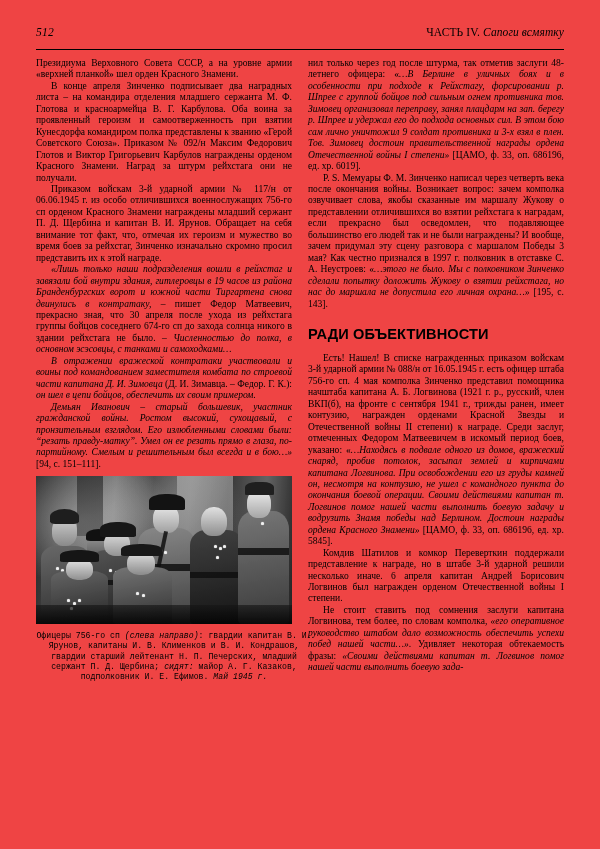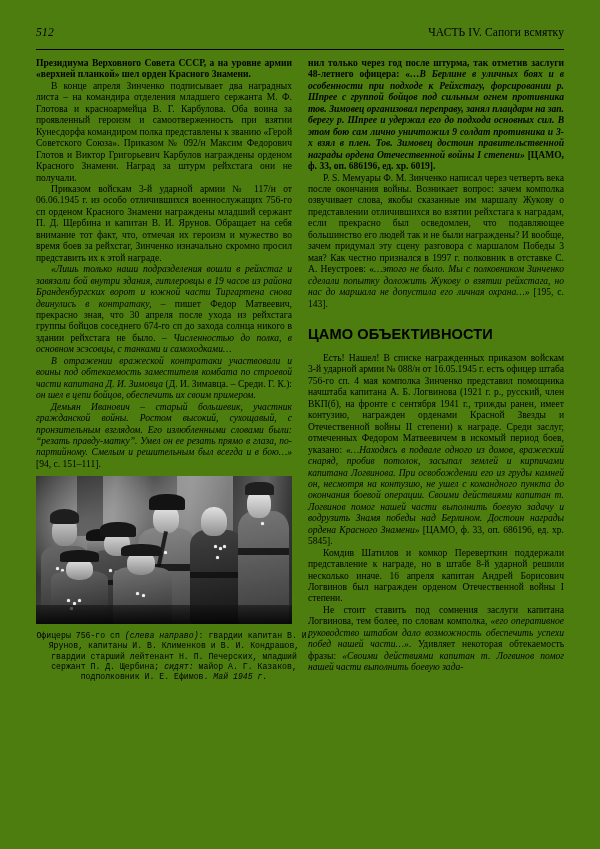--- a/index.html
+++ b/index.html
@@ -14,21 +14,21 @@
     color: #000000;
     overflow: hidden;
   }
 
   .page {
     position: relative;
     width: 600px;
     height: 849px;
     box-sizing: border-box;
     padding: 4px;
-    background: #4d7c0f;
+    background: #ef4444;
   }
 
   
   .running-head {
     position: absolute;
     left: 36px;
     right: 36px;
     top: 26px;
     height: 20px;
     display: flex;
@@ -45,20 +45,21 @@
   .head-title {
     font-size: 11.5px;
     letter-spacing: 0.1px;
     white-space: nowrap;
   }
   .head-title .roman {
     font-style: normal;
     text-align: right;
   }
   .head-title .italic {
+    font-style: italic;
   }
 
   
   .columns {
     position: absolute;
     left: 36px;
     top: 57px;
     width: 528px;
     height: 768px;
     display: flex;
@@ -73,21 +74,20 @@
     margin: 0;
     font-size: 9.55px;
     line-height: 11.45px;
     text-align: justify;
     text-justify: inter-word;
     text-indent: 15px;
     hyphens: manual;
   }
   p.cont {
     text-indent: 0;
-    font-weight: bold;
   }
   .it { font-style: italic; }
   .rm { font-style: normal; }
 
   
   .figure {
     margin-top: 7px;
     width: 276px;
     font-family: Liberation Mono, monospace;
   }
@@ -200,21 +200,21 @@
 
       <p class="cont">Президиума Верховного Совета СССР, а на уровне армии «верхней планкой» шел орден Красного Знамени.</p>
       <p>В конце апреля Зинченко подписывает два наградных листа – на командира отделения младшего сержанта М. Ф. Глотова и красноармейца В. Г. Карбулова. Оба воина за проявленный героизм и самоотверженность при взятии Кунесдорфа командиром полка представлены к званию «Герой Советского Союза». Приказом № 092/н Максим Федорович Глотов и Виктор Григорьевич Карбулов награждены орденом Красного Знамени. Наград за штурм рейхстага они не получали.</p>
       <p>Приказом войскам 3-й ударной армии № 117/н от 06.06.1945 г. из особо отличившихся военнослужащих 756-го сп орденом Красного Знамени награждены младший сержант П. Д. Щербина и капитан В. И. Ярунов. Обращает на себя внимание тот факт, что, отмечая их героизм и мужество во время боев за рейхстаг, Зинченко изначально скромно просил представить их к этой награде.</p>
 
       <p>
         <span class="it">«Лишь только наши подразделения вошли в рейхстаг и завязали бой внутри здания, гитлеровцы в 19 часов из района Бранденбургских ворот и южной части Тиргартена снова двинулись в контратаку, </span><span class="rm">– пишет Федор Матвеевич, прекрасно зная, что 30 апреля после ухода из рейхстага группы бойцов соседнего 674-го сп до захода солнца никого в здании рейхстага не было. – </span><span class="it">Численностью до полка, в основном эсэсовцы, с танками и самоходками…</span>
       </p>
 
       <p>
-        <span class="it">В отражении вражеской контратаки участвовали и воины под обтекаемость заместителя комбата по строевой части капитана Д. И. Зимовца </span><span class="rm">(Д. И. Зимавца. – Среди. Г. К.): </span><span class="it">он шел в цепи бойцов, обеспечить их своим примером.</span>
+        <span class="it">В отражении вражеской контратаки участвовали и воины под командованием заместителя комбата по строевой части капитана Д. И. Зимовца </span><span class="rm">(Д. И. Зимавца. – Федор. Г. К.): </span><span class="it">он шел в цепи бойцов, обеспечить их своим примером.</span>
       </p>
 
       <p>
         <span class="it">Демьян Иванович – старый большевик, участник гражданской войны. Ростом высокий, сухощавый, с пронзительным взглядом. Его излюбленными словами были: “резать правду-матку”. Умел он ее резать прямо в глаза, по-партийному. Смелым и решительным был всегда и в бою…» </span><span class="rm">[94, с. 151–111].</span>
       </p>
 
 
       <div class="figure">
         <div class="photo">
           <div class="bg"></div>
@@ -305,27 +305,27 @@
 
       <p class="cont">
         <span class="rm">нил только через год после штурма, так отметив заслуги 48-летнего офицера: «</span><span class="it">…В Берлине в уличных боях и в особенности при подходе к Рейхстагу, форсировании р. Шпрее с группой бойцов под сильным огнем противника тов. Зимовец организовал переправу, занял плацдарм на зап. берегу р. Шпрее и удержал его до подхода основных сил. В этом бою сам лично уничтожил 9 солдат противника и 3-х взял в плен. Тов. Зимовец достоин правительственной награды ордена Отечественной войны I степени» </span><span class="rm">[ЦАМО, ф. 33, оп. 686196, ед. хр. 6019].</span>
       </p>
 
 
       <p>
         <span class="rm">P. S. Мемуары Ф. М. Зинченко написал через четверть века после окончания войны. Возникает вопрос: зачем комполка озвучивает слова, якобы сказанные им маршалу Жукову о представлении отличившихся во взятии рейхстага к наградам, если прекрасно был осведомлен, что подавляющее большинство его людей так и не были награждены? И вообще, зачем придумал эту сцену разговора с маршалом Победы 3 мая? Как честно признался в 1997 г. полковник в отставке С. А. Неустроев: «</span><span class="it">…этого не было. Мы с полковником Зинченко сделали попытку доложить Жукову о взятии рейхстага, но нас до маршала не допустила его личная охрана…» </span><span class="rm">[195, с. 143].</span>
       </p>
 
-      <h2 class="section">ЦАМО ОБЪЕКТИВНОСТИ</h2>
+      <h2 class="section">РАДИ ОБЪЕКТИВНОСТИ</h2>
 
       <p>
         <span class="rm">Есть! Нашел! В списке награжденных приказом войскам 3-й ударной армии № 088/н от 16.05.1945 г. есть офицер штаба 756-го сп. 4 мая комполка Зинченко представил помощника начштаба капитана А. Б. Логвинова (1921 г. р., русский, член ВКП(б), на фронте с сентября 1941 г., трижды ранен, имеет контузию, награжден орденами Красной Звезды и Отечественной войны II степени) к награде. Среди заслуг, отмеченных Федором Матвеевичем в искомый период боев, указано: «</span><span class="it">…Находясь в подвале одного из домов, вражеский снаряд, пробив потолок, засыпал землей и кирпичами капитана Логвинова. При освобождении его из груды камней он, несмотря на контузию, не ушел с командного пункта до окончания боевой операции. Своими действиями капитан т. Логвинов помог нашей части выполнить боевую задачу и водрузить Знамя победы над Берлином. Достоин награды ордена Красного Знамени» </span><span class="rm">[ЦАМО, ф. 33, оп. 686196, ед. хр. 5845].</span>
       </p>
 
-      <p>Комдив Шатилов и комкор Переверткин поддержали представление к награде, но в штабе 8-й ударной решили несколько иначе. 16 апреля капитан Андрей Борисович Логвинов был награжден орденом Отечественной войны I степени.</p>
+      <p>Комдив Шатилов и комкор Переверткин поддержали представление к награде, но в штабе 3-й ударной решили несколько иначе. 6 апреля капитан Андрей Борисович Логвинов был награжден орденом Отечественной войны I степени.</p>
 
       <p>
         <span class="rm">Не стоит ставить под сомнения заслуги капитана Логвинова, тем более, по словам комполка, </span><span class="it">«его оперативное руководство штабом дало возможность обеспечить успехи побед нашей части…»</span><span class="rm">. Удивляет некоторая обтекаемость фразы: </span><span class="it">«Своими действиями капитан т. Логвинов помог нашей части выполнить боевую зада-</span>
       </p>
 
     </div>
 
   </div>
 </div>
 

